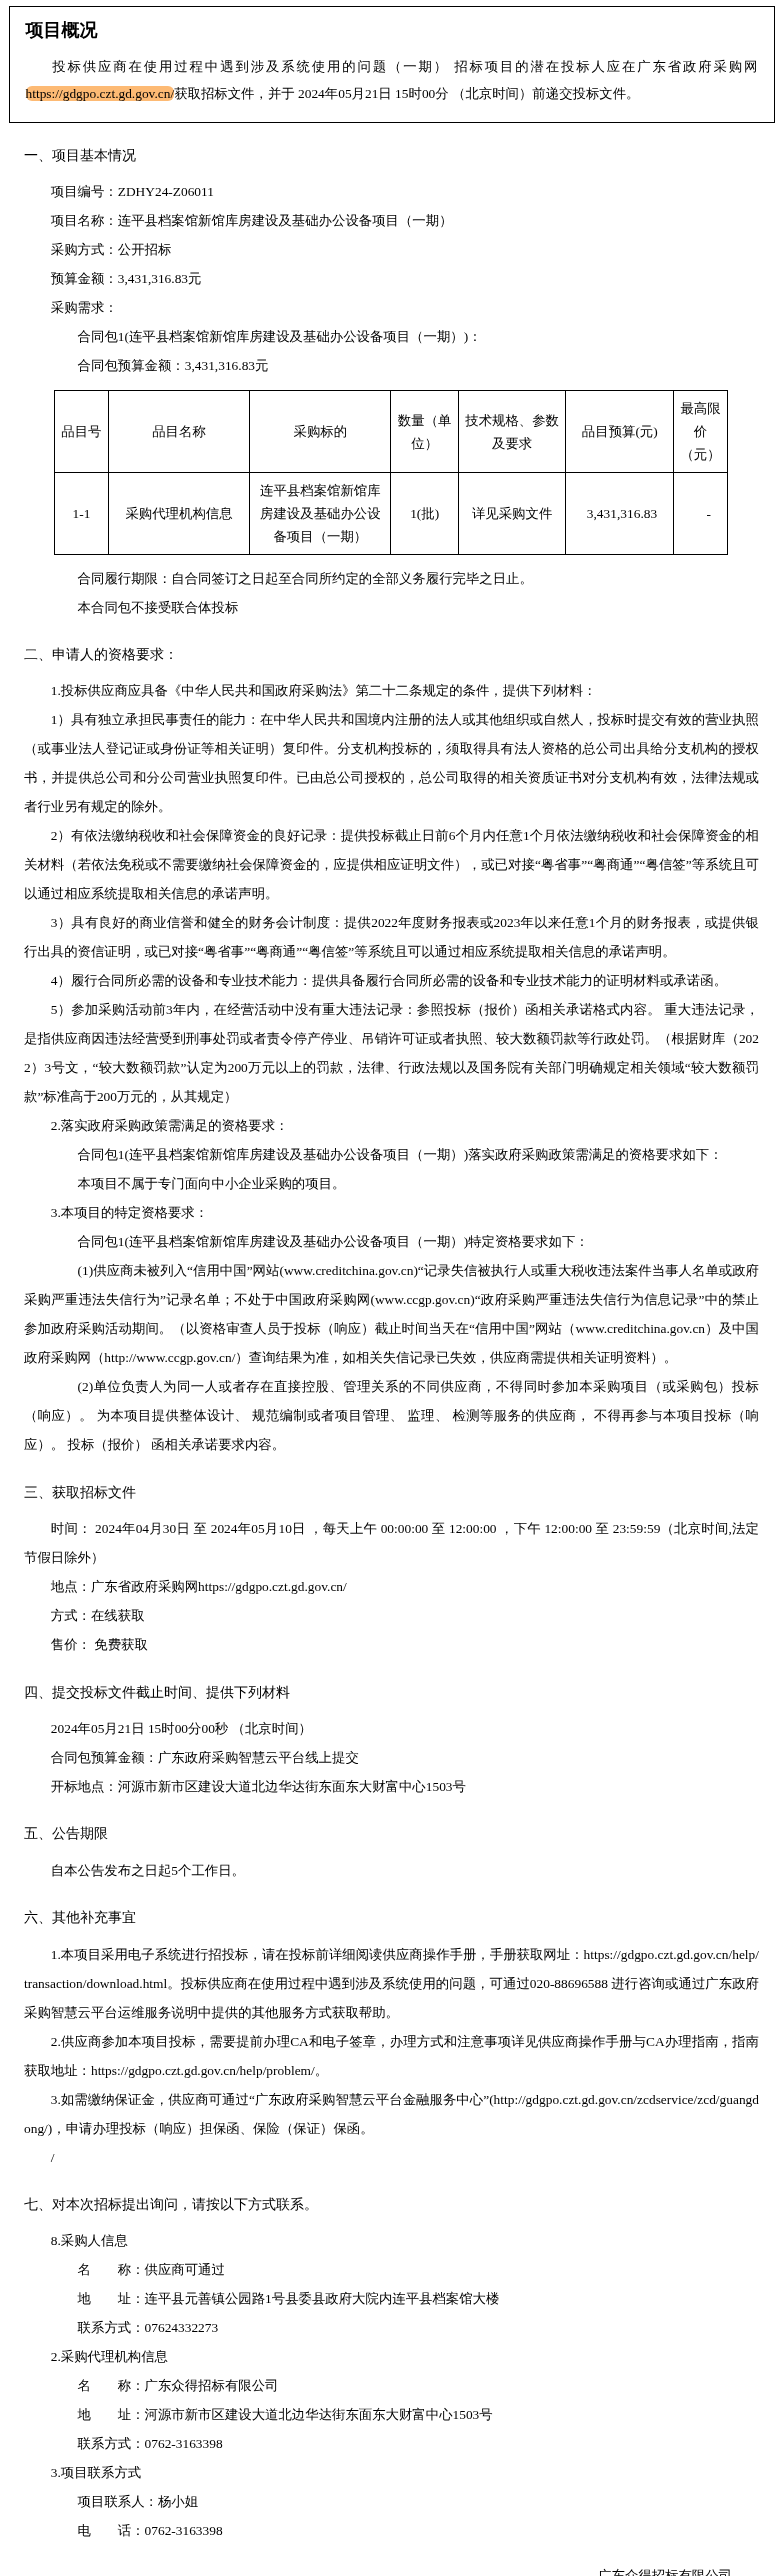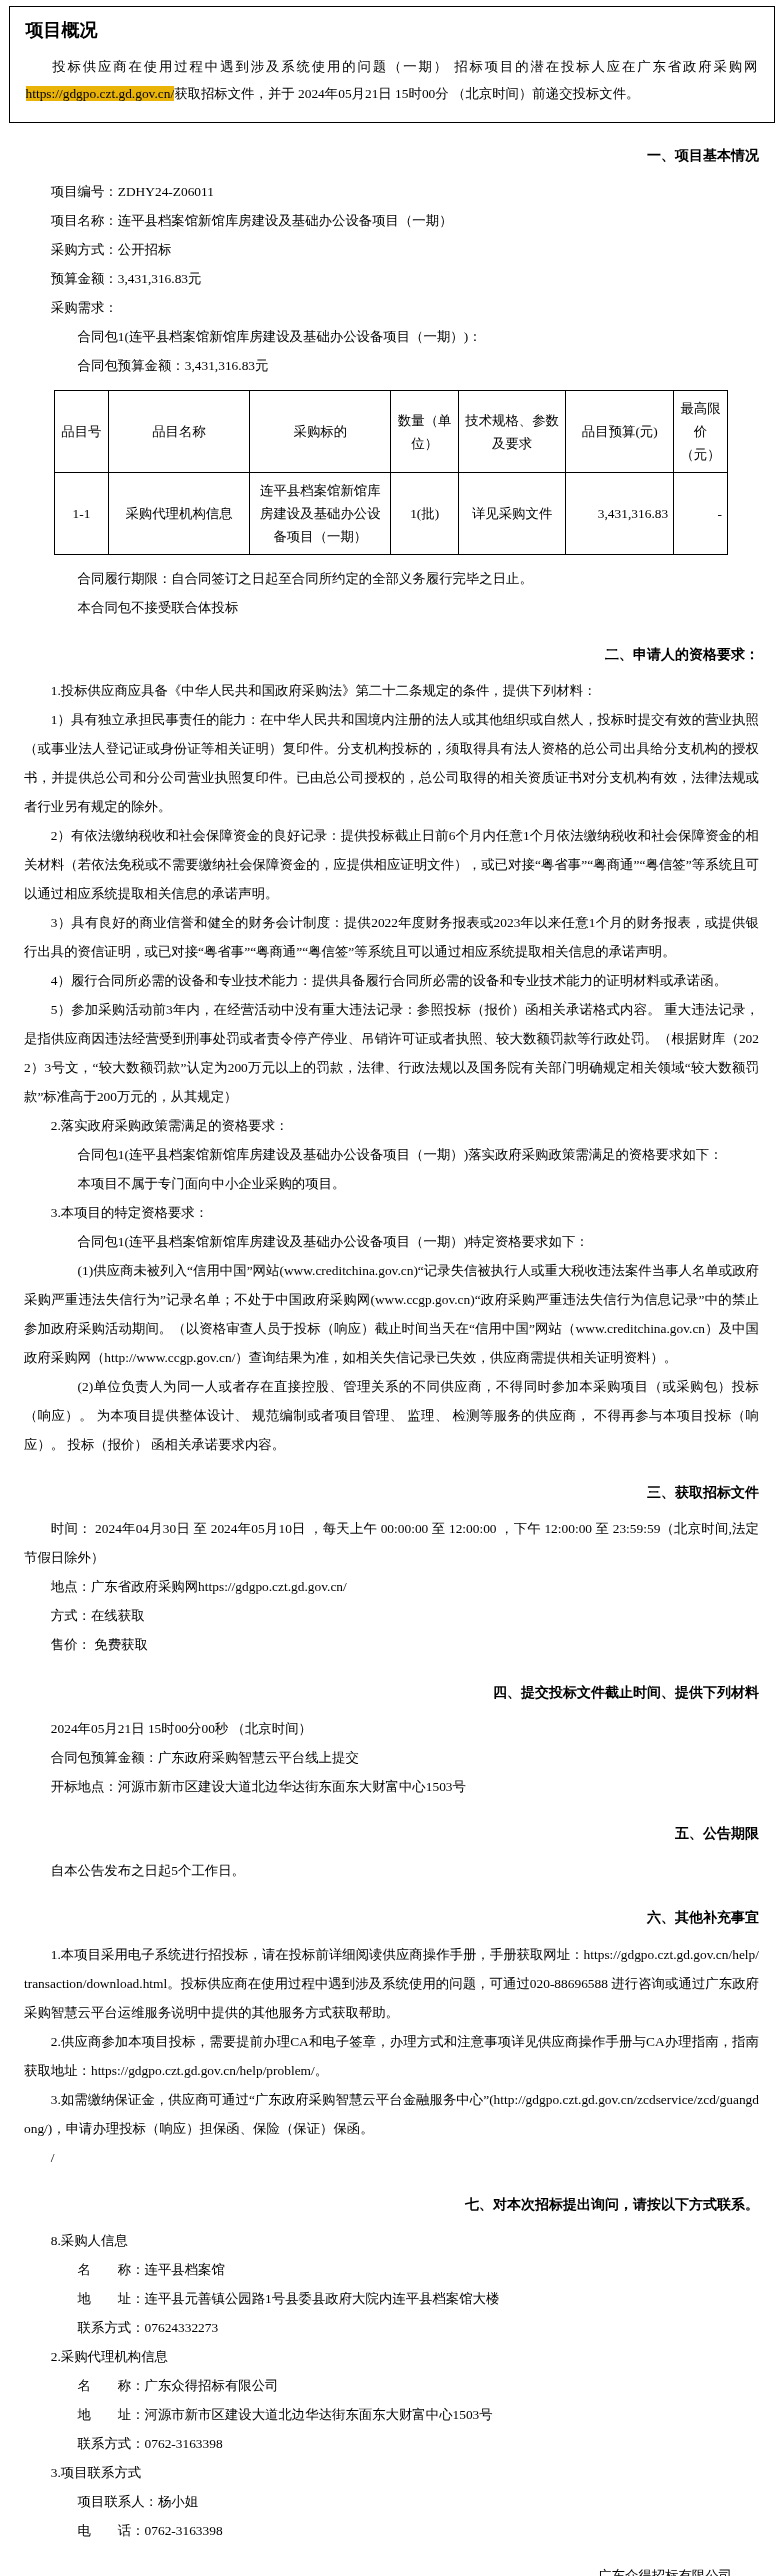--- a/index.html
+++ b/index.html
@@ -4,34 +4,34 @@
 <style>
   html,body { margin:0; padding:0; background:#ffffff; color:#000000;
     font-family:"Liberation Serif", serif; font-size:13.4px; }
   .page { width:783px; min-height:2576px; margin:0 auto; box-sizing:border-box;
     padding:6px 0 18px; background:#ffffff; }
 
   
   .overview-box { margin:0 8.5px; border:1.2px solid #000; padding:9.7px 16px 14.6px; box-sizing:border-box; }
   .overview-title { font-size:18px; font-weight:bold; margin:3.6px 0 12px; line-height:20.7px; }
   .overview-text { margin:0; line-height:27px; text-indent:2em; text-align:justify; }
-  .hl { background:#eab308; }
+  .hl { background:#fdba74;border-radius:6px; }
 
   
   .content { padding:0 24px; }
-  .sec-heading { font-size:14px; font-weight:bold; margin:19.5px 0 7.3px; line-height:28px;text-align:right; }
+  .sec-heading { font-size:14px; font-weight:normal; margin:19.5px 0 7.3px; line-height:28px; }
   .line { margin:0; line-height:29px; text-align:justify; word-break:break-all; }
   .i2 { text-indent:2em; }
   .i4 { text-indent:4em; }
 
   
   table.items { border-collapse:collapse; width:calc(100% - 61px); margin:9.7px 30px 8.5px; table-layout:fixed; }
   table.items th, table.items td { border:0.6px solid #000; font-weight:normal; text-align:center;
     vertical-align:middle; line-height:23px; padding:6px 3.6px; word-break:break-all; }
-  table.items td.num { text-align:right; padding-right:5px; }
+  table.items td.num { text-align:right; padding-right:16px; }
 
   .footer { text-align:right; padding:16px 27px 0; }
   .footer p { margin:0; line-height:29px; }
 </style>
 </head>
 <body>
 
 <div class="page">
 
   <div class="overview-box">
@@ -117,21 +117,21 @@
     <p class="line i2">自本公告发布之日起5个工作日。</p>
 
     <h2 class="sec-heading">六、其他补充事宜</h2>
     <p class="line i2">1.本项目采用电子系统进行招投标，请在投标前详细阅读供应商操作手册，手册获取网址：https://gdgpo.czt.gd.gov.cn/help/transaction/download.html。投标供应商在使用过程中遇到涉及系统使用的问题，可通过020-88696588 进行咨询或通过广东政府采购智慧云平台运维服务说明中提供的其他服务方式获取帮助。</p>
     <p class="line i2">2.供应商参加本项目投标，需要提前办理CA和电子签章，办理方式和注意事项详见供应商操作手册与CA办理指南，指南获取地址：https://gdgpo.czt.gd.gov.cn/help/problem/。</p>
     <p class="line i2">3.如需缴纳保证金，供应商可通过“广东政府采购智慧云平台金融服务中心”(http://gdgpo.czt.gd.gov.cn/zcdservice/zcd/guangdong/)，申请办理投标（响应）担保函、保险（保证）保函。</p>
     <p class="line i2">/</p>
 
     <h2 class="sec-heading">七、对本次招标提出询问，请按以下方式联系。</h2>
     <p class="line i2">8.采购人信息</p>
-    <p class="line i4">名　　称：连平县档案馆</p>
+    <p class="line i4">名　　称：供应商可通过</p>
     <p class="line i4">地　　址：连平县元善镇公园路1号县委县政府大院内连平县档案馆大楼</p>
     <p class="line i4">联系方式：07624332273</p>
     <p class="line i2">2.采购代理机构信息</p>
     <p class="line i4">名　　称：广东众得招标有限公司</p>
     <p class="line i4">地　　址：河源市新市区建设大道北边华达街东面东大财富中心1503号</p>
     <p class="line i4">联系方式：0762-3163398</p>
     <p class="line i2">3.项目联系方式</p>
     <p class="line i4">项目联系人：杨小姐</p>
     <p class="line i4">电　　话：0762-3163398</p>
 

